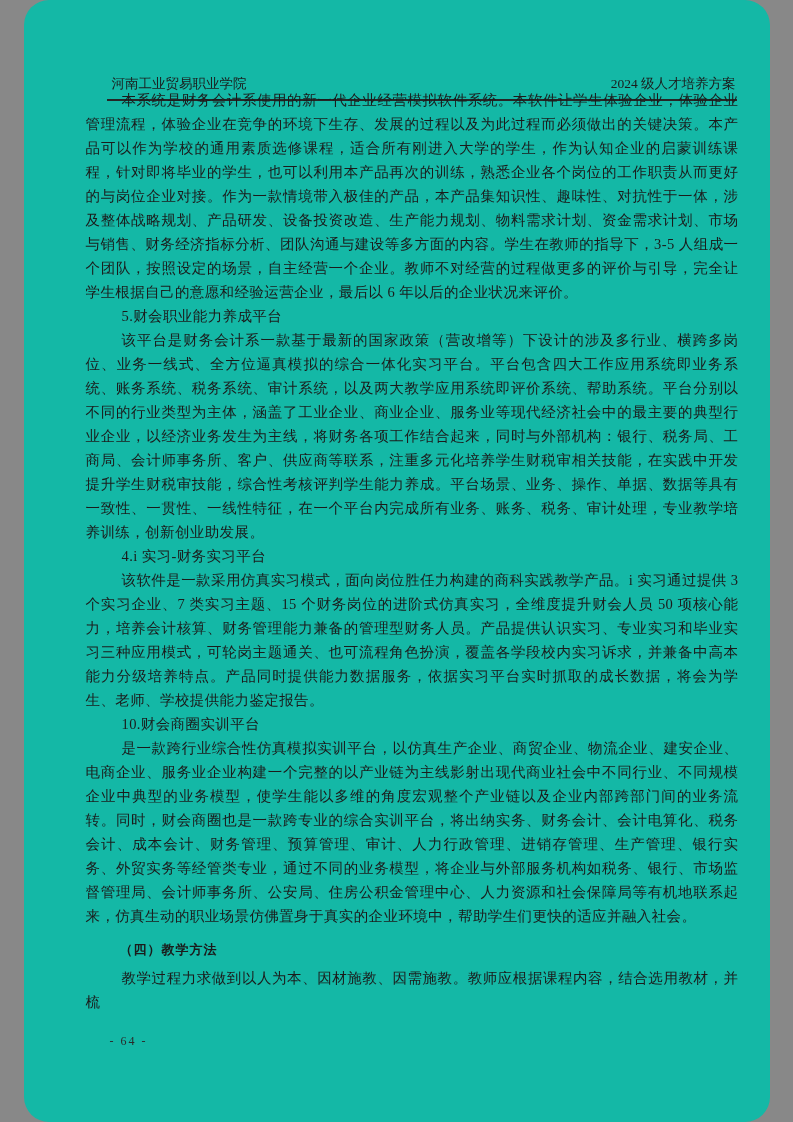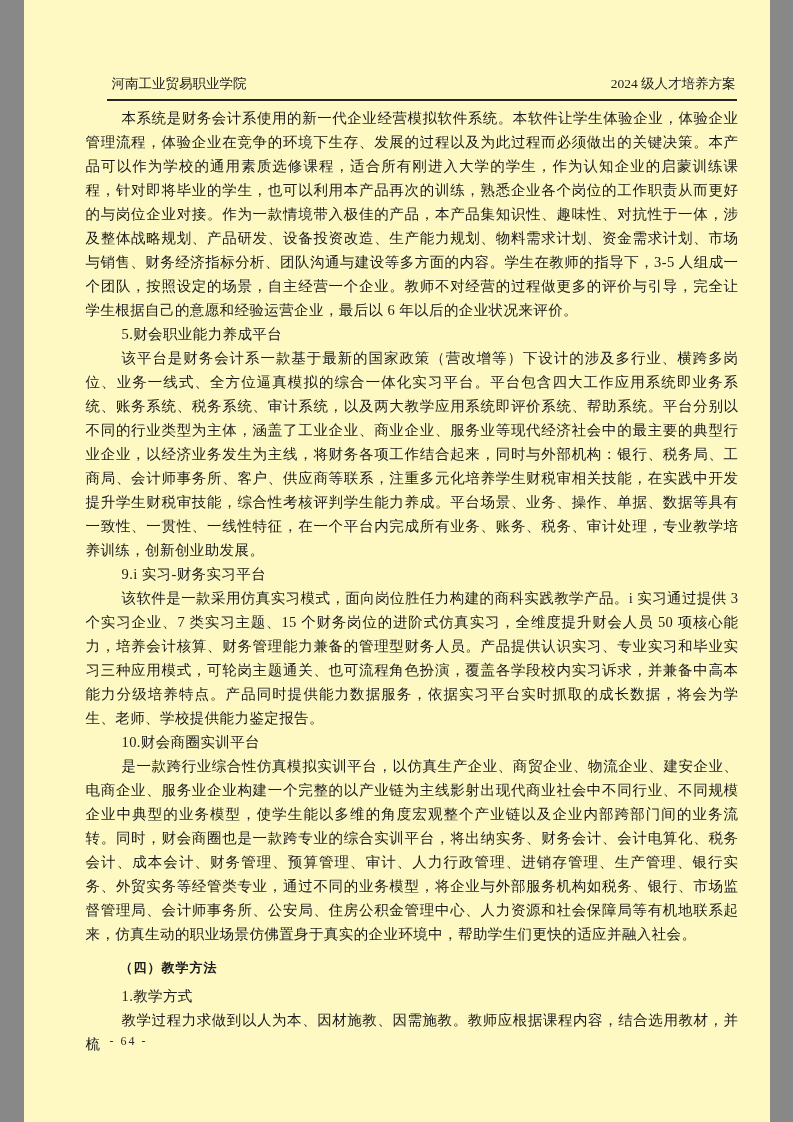--- a/index.html
+++ b/index.html
@@ -5,45 +5,46 @@
   html, body {
     margin: 0;
     padding: 0;
     background: #888;
   }
   .page {
     position: relative;
     width: 746px;
     height: 1122px;
     margin: 0 auto;
-    background: #fef9c3;
+    background: #14b8a6;
     font-family: "Liberation Serif", "DejaVu Serif", serif;
     color: #1b1b1b;
     overflow: hidden;
+    border-radius: 25px;
   }
   .header {
     position: absolute;
     left: 83px;
     top: 66px;
     width: 630px;
     height: 27px;
     display: flex;
     justify-content: space-between;
     align-items: flex-end;
     border-bottom: 2px solid #262626;
     font-size: 13.5px;
     padding-bottom: 6px;
     box-sizing: content-box;
   }
   .header .h-left { padding-left: 5px; }
   .header .h-right { padding-right: 1px; }
   .doc-body {
     position: absolute;
     left: 62px;
-    top: 106px;
+    top: 88px;
     width: 653px;
     font-size: 14.5px;
     line-height: 24px;
     text-align: justify;
     letter-spacing: 0.4px;
   }
   .doc-body p {
     margin: 0;
     text-indent: 36px;
   }
@@ -72,26 +73,25 @@
   <div class="header">
     <span class="h-left">河南工业贸易职业学院</span>
     <span class="h-right">2024 级人才培养方案</span>
   </div>
 
   <div class="doc-body" id="doc-body">
 
   <p class="para">本系统是财务会计系使用的新一代企业经营模拟软件系统。本软件让学生体验企业，体验企业管理流程，体验企业在竞争的环境下生存、发展的过程以及为此过程而必须做出的关键决策。本产品可以作为学校的通用素质选修课程，适合所有刚进入大学的学生，作为认知企业的启蒙训练课程，针对即将毕业的学生，也可以利用本产品再次的训练，熟悉企业各个岗位的工作职责从而更好的与岗位企业对接。作为一款情境带入极佳的产品，本产品集知识性、趣味性、对抗性于一体，涉及整体战略规划、产品研发、设备投资改造、生产能力规划、物料需求计划、资金需求计划、市场与销售、财务经济指标分析、团队沟通与建设等多方面的内容。学生在教师的指导下，3-5 人组成一个团队，按照设定的场景，自主经营一个企业。教师不对经营的过程做更多的评价与引导，完全让学生根据自己的意愿和经验运营企业，最后以 6 年以后的企业状况来评价。</p>
       <p class="subhead">5.财会职业能力养成平台</p>
       <p class="para">该平台是财务会计系一款基于最新的国家政策（营改增等）下设计的涉及多行业、横跨多岗位、业务一线式、全方位逼真模拟的综合一体化实习平台。平台包含四大工作应用系统即业务系统、账务系统、税务系统、审计系统，以及两大教学应用系统即评价系统、帮助系统。平台分别以不同的行业类型为主体，涵盖了工业企业、商业企业、服务业等现代经济社会中的最主要的典型行业企业，以经济业务发生为主线，将财务各项工作结合起来，同时与外部机构：银行、税务局、工商局、会计师事务所、客户、供应商等联系，注重多元化培养学生财税审相关技能，在实践中开发提升学生财税审技能，综合性考核评判学生能力养成。平台场景、业务、操作、单据、数据等具有一致性、一贯性、一线性特征，在一个平台内完成所有业务、账务、税务、审计处理，专业教学培养训练，创新创业助发展。</p>
-      <p class="subhead">9.i 实习-财务实习平台</p>
+      <p class="subhead">4.i 实习-财务实习平台</p>
       <p class="para">该软件是一款采用仿真实习模式，面向岗位胜任力构建的商科实践教学产品。i 实习通过提供 3 个实习企业、7 类实习主题、15 个财务岗位的进阶式仿真实习，全维度提升财会人员 50 项核心能力，培养会计核算、财务管理能力兼备的管理型财务人员。产品提供认识实习、专业实习和毕业实习三种应用模式，可轮岗主题通关、也可流程角色扮演，覆盖各学段校内实习诉求，并兼备中高本能力分级培养特点。产品同时提供能力数据服务，依据实习平台实时抓取的成长数据，将会为学生、老师、学校提供能力鉴定报告。</p>
       <p class="subhead">10.财会商圈实训平台</p>
       <p class="para">是一款跨行业综合性仿真模拟实训平台，以仿真生产企业、商贸企业、物流企业、建安企业、电商企业、服务业企业构建一个完整的以产业链为主线影射出现代商业社会中不同行业、不同规模企业中典型的业务模型，使学生能以多维的角度宏观整个产业链以及企业内部跨部门间的业务流转。同时，财会商圈也是一款跨专业的综合实训平台，将出纳实务、财务会计、会计电算化、税务会计、成本会计、财务管理、预算管理、审计、人力行政管理、进销存管理、生产管理、银行实务、外贸实务等经管类专业，通过不同的业务模型，将企业与外部服务机构如税务、银行、市场监督管理局、会计师事务所、公安局、住房公积金管理中心、人力资源和社会保障局等有机地联系起来，仿真生动的职业场景仿佛置身于真实的企业环境中，帮助学生们更快的适应并融入社会。</p>
       <p class="section-head">（四）教学方法</p>
-      <p class="subhead">1.教学方式</p>
       <p class="para">教学过程力求做到以人为本、因材施教、因需施教。教师应根据课程内容，结合选用教材，并梳</p>
     </div>
 
   <div class="footer">
     <span>- 64 -</span>
   </div>
 
 </div>
 
 </body></html>

